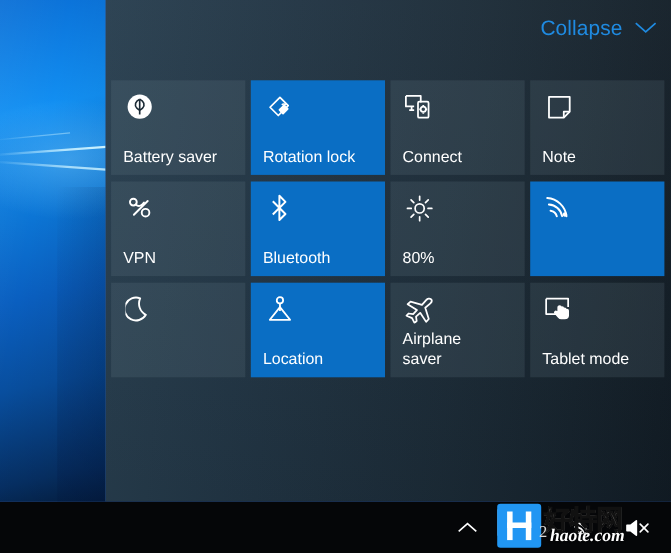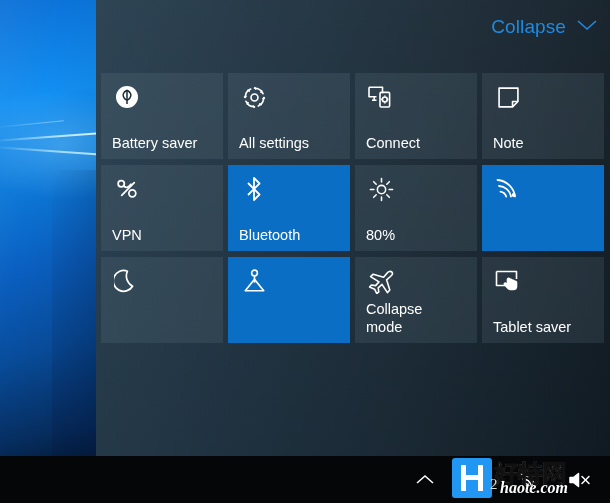--- a/index.html
+++ b/index.html
@@ -221,29 +221,29 @@
           <span class="tile-icon">
             <svg width="26" height="26" viewBox="0 0 26 26" fill="none">
               <circle cx="13" cy="13" r="11" fill="#fff"></circle>
               <path d="M13 6.2 C9 8 8 11.5 10.3 14.2 C11.4 15.5 12.6 15.8 13 16.2" stroke="#1b2a35" stroke-width="1.5" fill="none"></path>
               <path d="M13 6.2 C17 8 18 11.5 15.7 14.2 C14.6 15.5 13.4 15.8 13 16.2" stroke="#1b2a35" stroke-width="1.5" fill="none"></path>
               <line x1="13" y1="6.6" x2="13" y2="20" stroke="#1b2a35" stroke-width="1.5"></line>
             </svg>
           </span>
           <span class="tile-label">Battery saver</span>
         </div>
-        <div class="tile">
-          <span class="tile-icon">
-            <svg width="27" height="27" viewBox="0 0 28 28" fill="none" stroke="#fff" stroke-width="1.7">
-              <circle cx="14" cy="14" r="3.6"></circle>
-              <path d="M14 3.2 l1.7 2.6 M14 24.8 l-1.7 -2.6 M3.2 14 l2.6 -1.7 M24.8 14 l-2.6 1.7 M6.4 6.4 l2.9 1.1 M21.6 21.6 l-2.9 -1.1 M6.4 21.6 l1.1 -2.9 M21.6 6.4 l-1.1 2.9"></path>
-              <path d="M14 4.4 A9.6 9.6 0 0 1 22.8 10 M23.6 14 A9.6 9.6 0 0 1 18 22.8 M14 23.6 A9.6 9.6 0 0 1 5.2 18 M4.4 14 A9.6 9.6 0 0 1 10 5.2" stroke-linecap="round"></path>
-            </svg>
-          </span>
-          <span class="tile-label">All settings</span>
+        <div class="tile active">
+          <span class="tile-icon">
+            <svg width="28" height="28" viewBox="0 0 28 28" fill="none" stroke="#fff" stroke-width="1.6" stroke-linejoin="round">
+              <path d="M5.5 14.5 L14.5 5.5 L22 13 L13 22 Z"></path>
+              <rect x="14" y="13.4" width="7.6" height="6.2" rx="0.8" fill="#fff" stroke="none" transform="rotate(-45 17.8 16.5)"></rect>
+              <path d="M16.2 12.3 a2.6 2.6 0 0 1 3.7 0" stroke="#fff" stroke-width="1.5" fill="none"></path>
+            </svg>
+          </span>
+          <span class="tile-label">Rotation lock</span>
         </div>
         <div class="tile">
           <span class="tile-icon">
             <svg width="28" height="26" viewBox="0 0 28 26" fill="none" stroke="#fff" stroke-width="1.6" stroke-linejoin="round">
               <path d="M2 3.2 H15.5 V9.2"></path>
               <path d="M2 3.2 V12.8 H9.5"></path>
               <line x1="5" y1="16.2" x2="9.5" y2="16.2"></line>
               <line x1="7.2" y1="12.8" x2="7.2" y2="16.2"></line>
               <rect x="13" y="8.4" width="9.6" height="14.6" rx="1.2"></rect>
               <circle cx="17.8" cy="15.4" r="2.4"></circle>
@@ -307,37 +307,38 @@
           </span>
         </div>
         <div class="tile active">
           <span class="tile-icon">
             <svg width="25" height="27" viewBox="0 0 26 28" fill="none" stroke="#fff" stroke-width="1.7" stroke-linejoin="round">
               <circle cx="13" cy="5.2" r="3"></circle>
               <line x1="13" y1="8.4" x2="13" y2="15.2"></line>
               <path d="M13 11.6 L3.4 23.6 H22.6 Z"></path>
             </svg>
           </span>
+          <span class="tile-label">Location</span>
         </div>
         <div class="tile">
           <span class="tile-icon">
             <svg width="28" height="26" viewBox="0 0 28 26" fill="none" stroke="#fff" stroke-width="1.6" stroke-linejoin="round">
               <path d="M25 4.2 C23.5 2.8 21.6 3.4 20.4 4.8 L16.6 9.2 L6.2 6.2 L3.6 8.6 L12 13.9 L8.6 17.6 L4.4 17 L2.6 19 L7.6 21.2 L9.8 25.6 L11.8 23.8 L11.2 19.8 L15 16.4 L20.4 24.6 L22.8 22 L19.6 11.8 L24 8 C25.4 6.8 26 5.4 25 4.2 Z"></path>
             </svg>
           </span>
-          <span class="tile-label">Collapse mode</span>
+          <span class="tile-label">Airplane saver</span>
         </div>
         <div class="tile">
           <span class="tile-icon">
             <svg width="28" height="26" viewBox="0 0 28 26" fill="none" stroke="#fff" stroke-width="1.6" stroke-linejoin="round">
               <path d="M2.5 3.5 H22.5 V11 M2.5 3.5 V17.5 H11.5"></path>
               <path d="M13.5 11.5 v5.2 l-1.6 -1.4 c-.9 -.7 -2 .5 -1.2 1.4 l3.2 3.6 c.6 .7 1.3 1.1 2.3 1.1 h3.2 c1.8 0 3.1 -1.3 3.1 -3.1 V14.6 c0 -1.6 -2.2 -1.6 -2.2 0 v-1.1 c0 -1.6 -2.2 -1.6 -2.2 0 v-1.1 c0 -1.6 -2.2 -1.6 -2.2 0 v-0.9 c0 -1.6 -2.4 -1.6 -2.4 0 Z" fill="#fff" stroke="#fff"></path>
             </svg>
           </span>
-          <span class="tile-label">Tablet saver</span>
+          <span class="tile-label">Tablet mode</span>
         </div>
       </div>
   </div>
 
   <div id="taskbar">
     <div id="tray">
 
       <div class="tray-icon">
         <svg width="22" height="16" viewBox="0 0 22 16" fill="none" stroke="#fff" stroke-width="1.5">
           <polyline points="3,11 11,4 19,11"></polyline>

